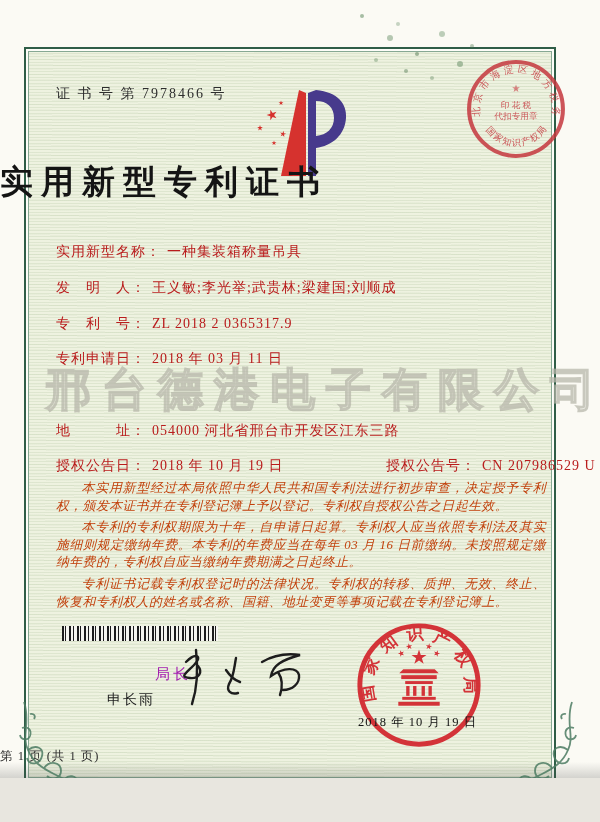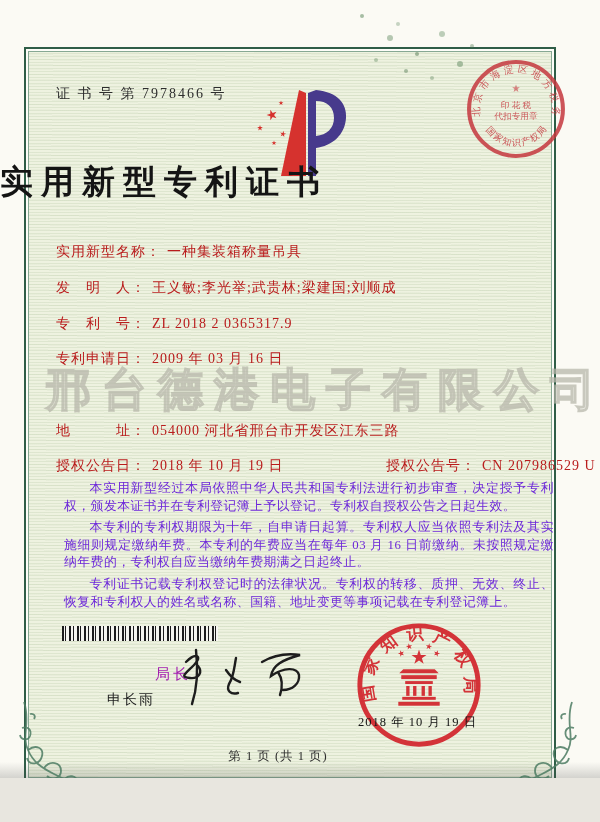--- a/index.html
+++ b/index.html
@@ -17,33 +17,33 @@
   .cert-title{position:absolute;left:0;width:600px;top:160px;
         font-size:33px;font-weight:700;letter-spacing:8px;color:#141414;}
   .field-row{position:absolute;left:56px;width:480px;font-size:14px;white-space:nowrap;color:#b91c1c;}
   .field-row .flabel{letter-spacing:1px;}
   .field-row .fvalue{margin-left:6px;letter-spacing:1px;}
   .field-right{position:absolute;left:330px;top:0;white-space:nowrap;}
   .watermark{position:absolute;left:46px;top:360px;width:520px;white-space:nowrap;
         font-size:45px;font-weight:700;letter-spacing:11px;
         color:rgba(232,230,221,0.35);-webkit-text-stroke:1.4px rgba(172,172,160,0.62);
         z-index:6;pointer-events:none;}
-  .body-text{position:absolute;left:64px;top:480px;width:490px;font-size:12.8px;line-height:17.6px;
-        color:#6d28d9;text-align:justify;z-index:3;}
+  .body-text{position:absolute;left:56px;top:480px;width:490px;font-size:12.8px;line-height:17.6px;
+        color:#c2410c;text-align:justify;font-style:italic;z-index:3;}
   .body-text p{margin:0 0 4px 0;text-indent:2em;letter-spacing:0.5px;}
   .barcode{position:absolute;left:62px;top:626px;width:156px;height:15px;
         background:repeating-linear-gradient(90deg,#1c1c1c 0 2px,#f5f5f0 2px 3px,#1c1c1c 3px 4px,
            #f5f5f0 4px 7px,#1c1c1c 7px 9px,#f5f5f0 9px 11px,#1c1c1c 11px 12px,#f5f5f0 12px 15px);}
   .sig-title{position:absolute;left:107px;top:665px;font-size:15px;letter-spacing:3px;color:#a21caf;margin-left:48px;}
   .sig-name{position:absolute;left:107px;top:691px;font-size:14px;letter-spacing:2px;color:#222;}
   .signature{position:absolute;left:168px;top:646px;width:150px;height:64px;z-index:4;}
   .seal{position:absolute;left:350px;top:618px;width:138px;height:138px;opacity:0.92;z-index:5;}
   .seal-date{position:absolute;left:358px;top:714px;width:135px;font-size:12.5px;letter-spacing:1px;
         color:#141414;z-index:6;white-space:nowrap;}
-  .footer-page{position:absolute;left:0;width:556px;top:748px;text-align:center;font-size:12.5px;
+  .footer-page{position:absolute;left:0;width:556px;top:748px;text-align:left;font-size:12.5px;
         letter-spacing:1px;color:#2d2d2d;}
   .stamp{position:absolute;left:465px;top:58px;width:102px;height:102px;opacity:0.85;z-index:7;}
   .ornament{position:absolute;width:72px;height:95px;z-index:4;}
   .ornament.left{left:16px;top:700px;}
   .ornament.right{left:508px;top:700px;transform:scaleX(-1);}
   .speckles{position:absolute;left:360px;top:14px;width:4px;height:4px;border-radius:50%;
         background:rgba(96,138,96,0.55);
         box-shadow: 28px 22px 0 1px rgba(96,138,96,0.45), 55px 38px 0 0 rgba(80,120,80,0.5),
           80px 18px 0 1px rgba(96,138,96,0.4), 44px 55px 0 0 rgba(80,120,80,0.45),
           98px 48px 0 1px rgba(96,138,96,0.5), 70px 62px 0 0 rgba(80,120,80,0.35),
@@ -98,21 +98,21 @@
   <div class="field-row" style="top:243px">
     <span class="flabel">实用新型名称：</span><span class="fvalue">一种集装箱称量吊具</span>
   </div>
   <div class="field-row" style="top:279px">
     <span class="flabel">发　明　人：</span><span class="fvalue">王义敏;李光举;武贵林;梁建国;刘顺成</span>
   </div>
   <div class="field-row" style="top:315px">
     <span class="flabel">专　利　号：</span><span class="fvalue">ZL 2018 2 0365317.9</span>
   </div>
   <div class="field-row" style="top:350px">
-    <span class="flabel">专利申请日：</span><span class="fvalue">2009 年 03 月 16 日</span>
+    <span class="flabel">专利申请日：</span><span class="fvalue">2018 年 03 月 11 日</span>
   </div>
   <div class="field-row" style="top:422px">
     <span class="flabel">地　　　址：</span><span class="fvalue">054000 河北省邢台市开发区江东三路</span>
   </div>
   <div class="field-row" style="top:457px">
     <span class="flabel">授权公告日：</span><span class="fvalue">2018 年 10 月 19 日</span>
     <span class="field-right">
       <span class="flabel">授权公告号：</span><span class="fvalue">CN 207986529 U</span>
     </span>
   </div>

